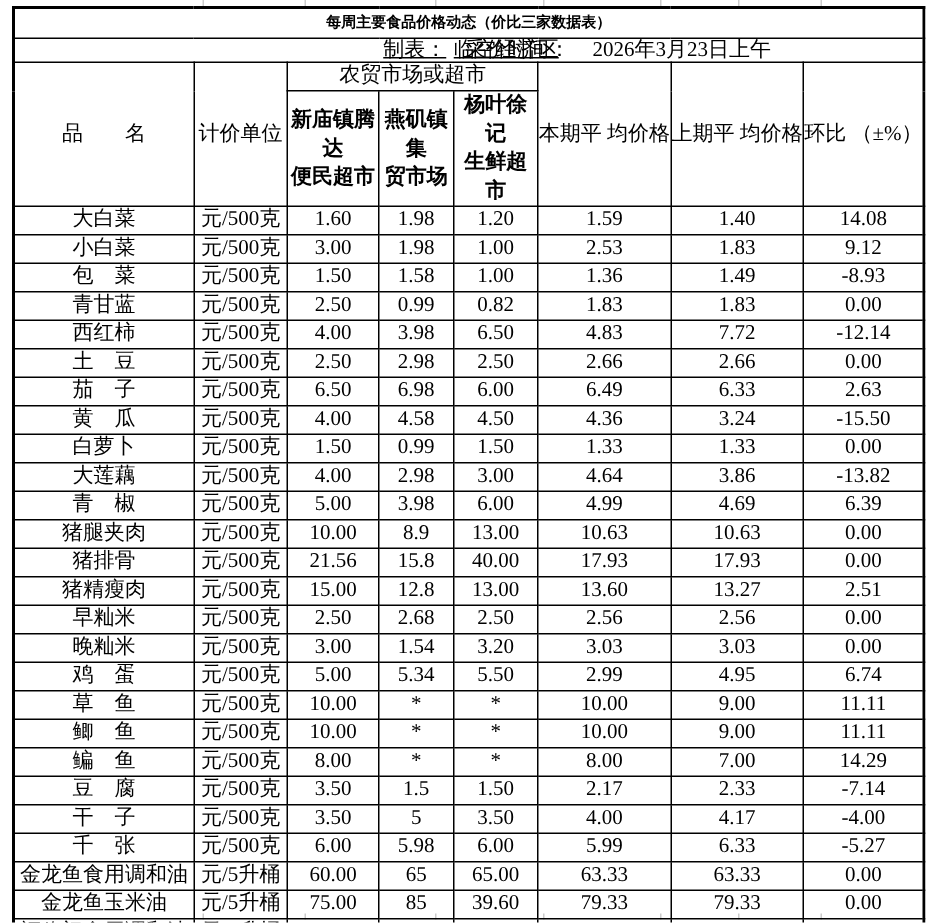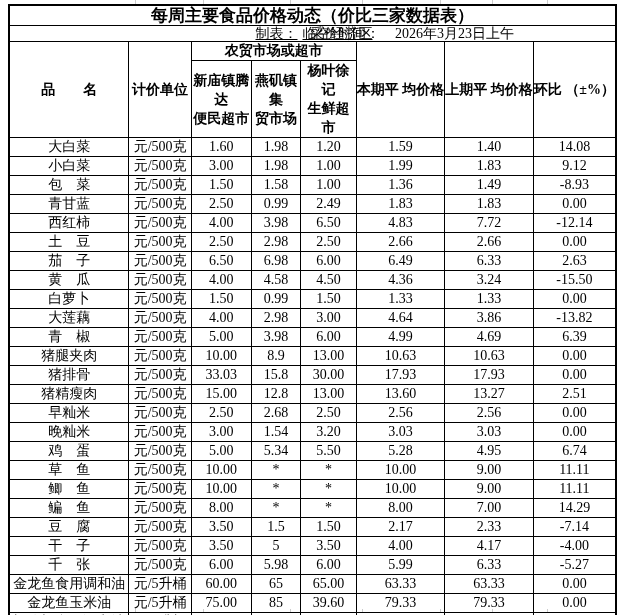--- a/index.html
+++ b/index.html
@@ -17,27 +17,27 @@
     border-collapse:collapse; table-layout:fixed;
     border:2px solid #000;
   }
   table.price td {
     border:1px solid #000;
     text-align:center; vertical-align:middle;
     padding:0; overflow:hidden;
     font-size:14px; line-height:18px;
     white-space:nowrap;
   }
-  tr.title-row td { height:19px; font-weight:bold; font-size:17px; }
+  tr.title-row td { height:19px; font-weight:bold; font-size:10px; }
   tr.meta-row td { height:15px; text-align:center; position:relative; font-size:14px; line-height:15px;text-decoration:underline; }
   .meta-left { padding-left:3px; }
   .meta-maker { margin-left:5px; }
   .meta-time-wrap { position:absolute; left:300px; top:0; }
   .meta-time { margin-left:15px; }
-  tr.head1 td { height:18px; font-weight:bold; }
+  tr.head1 td { height:18px; font-weight:normal; }
   tr.head2 td { height:38px; font-weight:bold; white-space:pre-line; line-height:19px; }
   td.rowspan-head { font-weight:bold; white-space:pre-line; line-height:19px; }
   tr.data-row td { height:18px; line-height:18px; }
 </style>
 </head>
 <body>
 
 <div class="sheet">
 
   <div class="tick top" style="left:135px"></div>
@@ -106,42 +106,42 @@
     <td>1.40</td>
     <td>14.08</td>
   </tr>
 
   <tr class="data-row">
     <td>小白菜</td>
     <td>元/500克</td>
     <td>3.00</td>
     <td>1.98</td>
     <td>1.00</td>
-    <td>1.99</td>
+    <td>2.53</td>
     <td>1.83</td>
     <td>9.12</td>
   </tr>
 
   <tr class="data-row">
     <td>包　菜</td>
     <td>元/500克</td>
     <td>1.50</td>
     <td>1.58</td>
     <td>1.00</td>
     <td>1.36</td>
     <td>1.49</td>
     <td>-8.93</td>
   </tr>
 
   <tr class="data-row">
     <td>青甘蓝</td>
     <td>元/500克</td>
     <td>2.50</td>
     <td>0.99</td>
-    <td>2.49</td>
+    <td>0.82</td>
     <td>1.83</td>
     <td>1.83</td>
     <td>0.00</td>
   </tr>
 
   <tr class="data-row">
     <td>西红柿</td>
     <td>元/500克</td>
     <td>4.00</td>
     <td>3.98</td>
@@ -224,23 +224,23 @@
     <td>8.9</td>
     <td>13.00</td>
     <td>10.63</td>
     <td>10.63</td>
     <td>0.00</td>
   </tr>
 
   <tr class="data-row">
     <td>猪排骨</td>
     <td>元/500克</td>
-    <td>33.03</td>
+    <td>21.56</td>
     <td>15.8</td>
-    <td>30.00</td>
+    <td>40.00</td>
     <td>17.93</td>
     <td>17.93</td>
     <td>0.00</td>
   </tr>
 
   <tr class="data-row">
     <td>猪精瘦肉</td>
     <td>元/500克</td>
     <td>15.00</td>
     <td>12.8</td>
@@ -271,21 +271,21 @@
     <td>3.03</td>
     <td>0.00</td>
   </tr>
 
   <tr class="data-row">
     <td>鸡　蛋</td>
     <td>元/500克</td>
     <td>5.00</td>
     <td>5.34</td>
     <td>5.50</td>
-    <td>5.28</td>
+    <td>2.99</td>
     <td>4.95</td>
     <td>6.74</td>
   </tr>
 
   <tr class="data-row">
     <td>草　鱼</td>
     <td>元/500克</td>
     <td>10.00</td>
     <td>*</td>
     <td>*</td>

